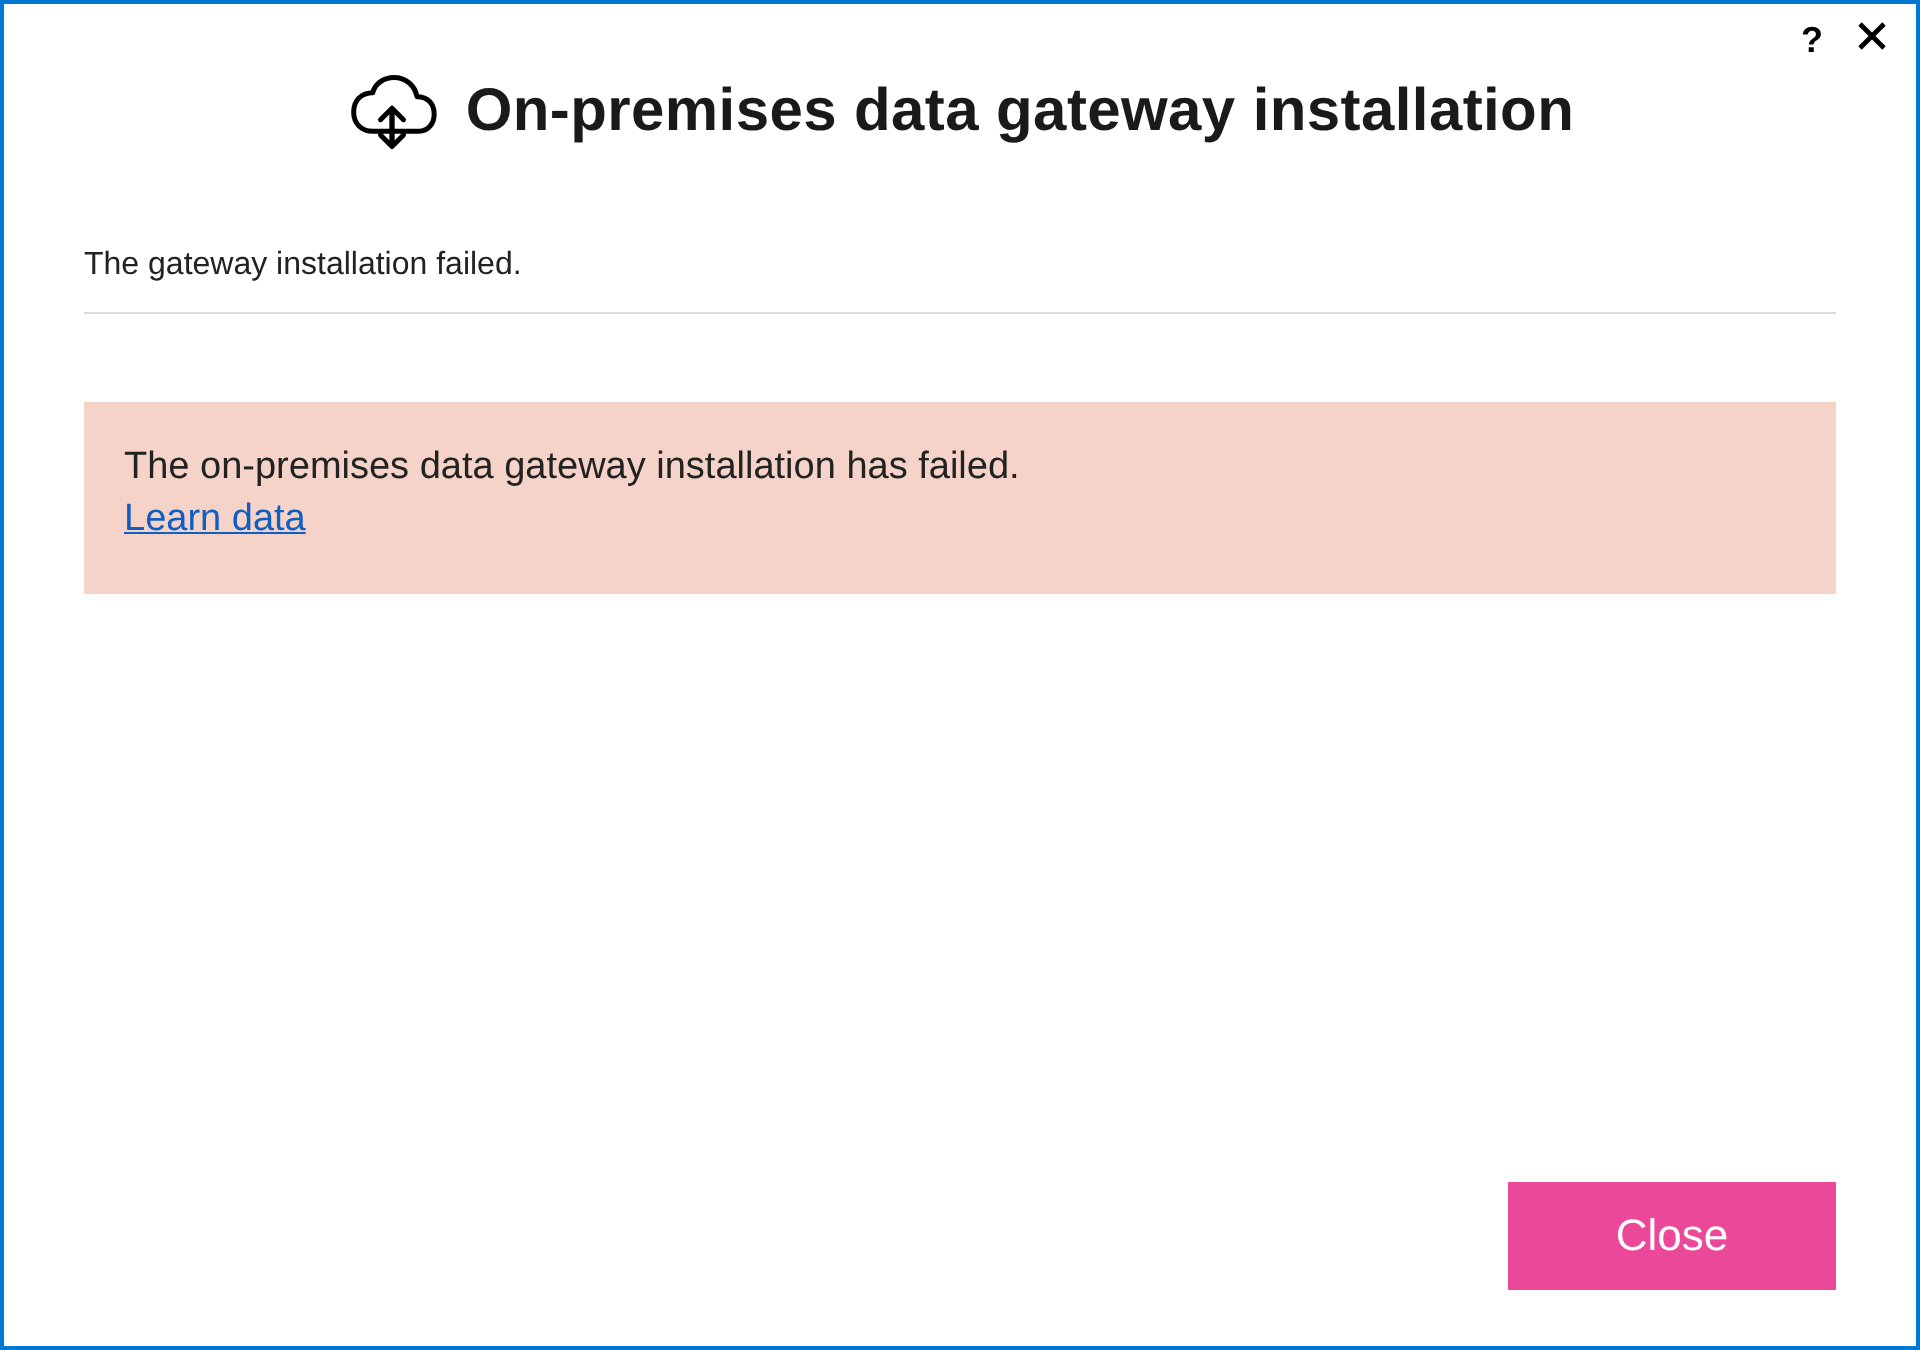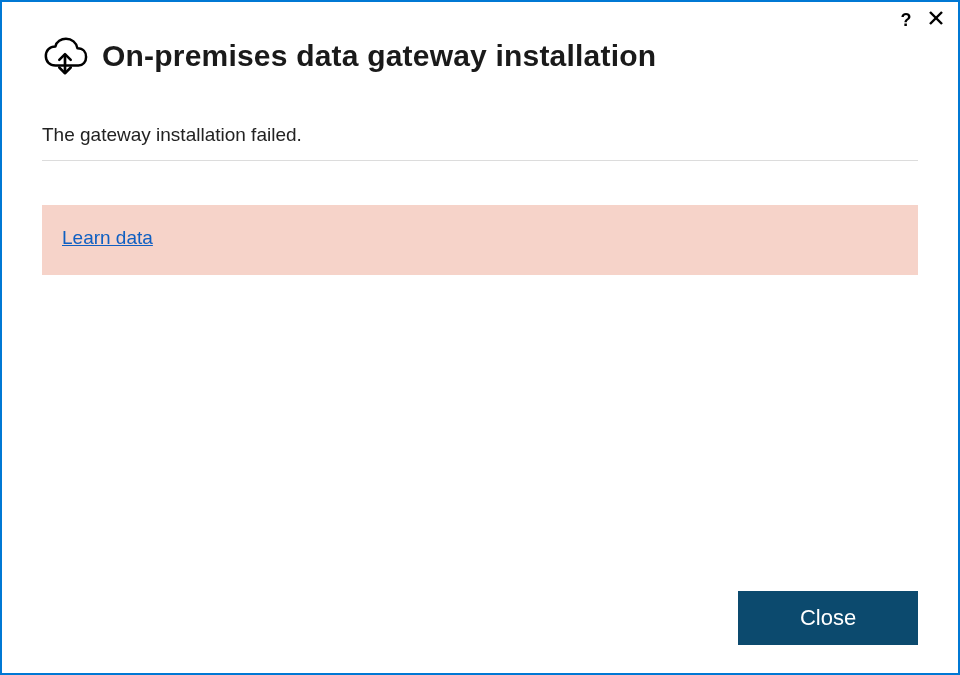--- a/index.html
+++ b/index.html
@@ -31,35 +31,36 @@
       color: #000;
       cursor: pointer;
       width: 20px;
       text-align: center;
     }
     .header {
       display: flex;
       align-items: center;
       gap: 14px;
       padding: 34px 40px 20px 40px;
+      justify-content: center;
     }
     .header .cloud-icon {
       width: 46px;
       height: 40px;
       flex-shrink: 0;
     }
     .header h1 {
       font-size: 30px;
       font-weight: 600;
       color: #1a1a1a;
       letter-spacing: 0.2px;
     }
     .status-row {
       margin: 28px 40px 0 40px;
-      font-size: 19px;
+      font-size: 16px;
       color: #222;
       padding-bottom: 14px;
       border-bottom: 1px solid #dcdcdc;
     }
     .error-panel {
       margin: 44px 40px 0 40px;
       background: #f6d3c9;
       padding: 22px 20px 26px 20px;
     }
     .error-panel .error-title {
@@ -78,27 +79,27 @@
       color: #222;
       margin-top: 18px;
       line-height: 1.35;
     }
     .footer {
       position: absolute;
       bottom: 28px;
       right: 40px;
     }
     .btn-primary {
-      background: #0c4a6e;
+      background: #ec4899;
       color: #fff;
       border: none;
       font-size: 22px;
       font-weight: 400;
       padding: 14px 0;
-      width: 180px;
+      width: 164px;
       text-align: center;
       cursor: pointer;
       font-family: inherit;
     }
   </style>
 </head>
 <body>
 
 <div class="titlebar-controls">
   <span class="ctrl">?</span>
@@ -118,18 +119,19 @@
       <polyline points="18,24 24,18 30,24" fill="none" stroke="#000" stroke-width="2.6" stroke-linecap="round" stroke-linejoin="round"></polyline>
       <polyline points="18,32 24,38 30,32" fill="none" stroke="#000" stroke-width="2.6" stroke-linecap="round" stroke-linejoin="round"></polyline>
     </svg>
   </span>
   <h1>On-premises data gateway installation</h1>
 </div>
 
 <div class="status-row">The gateway installation failed.</div>
 
 <div class="error-panel">
+  <div class="error-title">The on-premises data gateway installation has failed.</div>
   <a class="learn-more">Learn data</a>
 </div>
 
 <div class="footer">
   <button class="btn-primary">Close</button>
 </div>
 
 </body></html>

